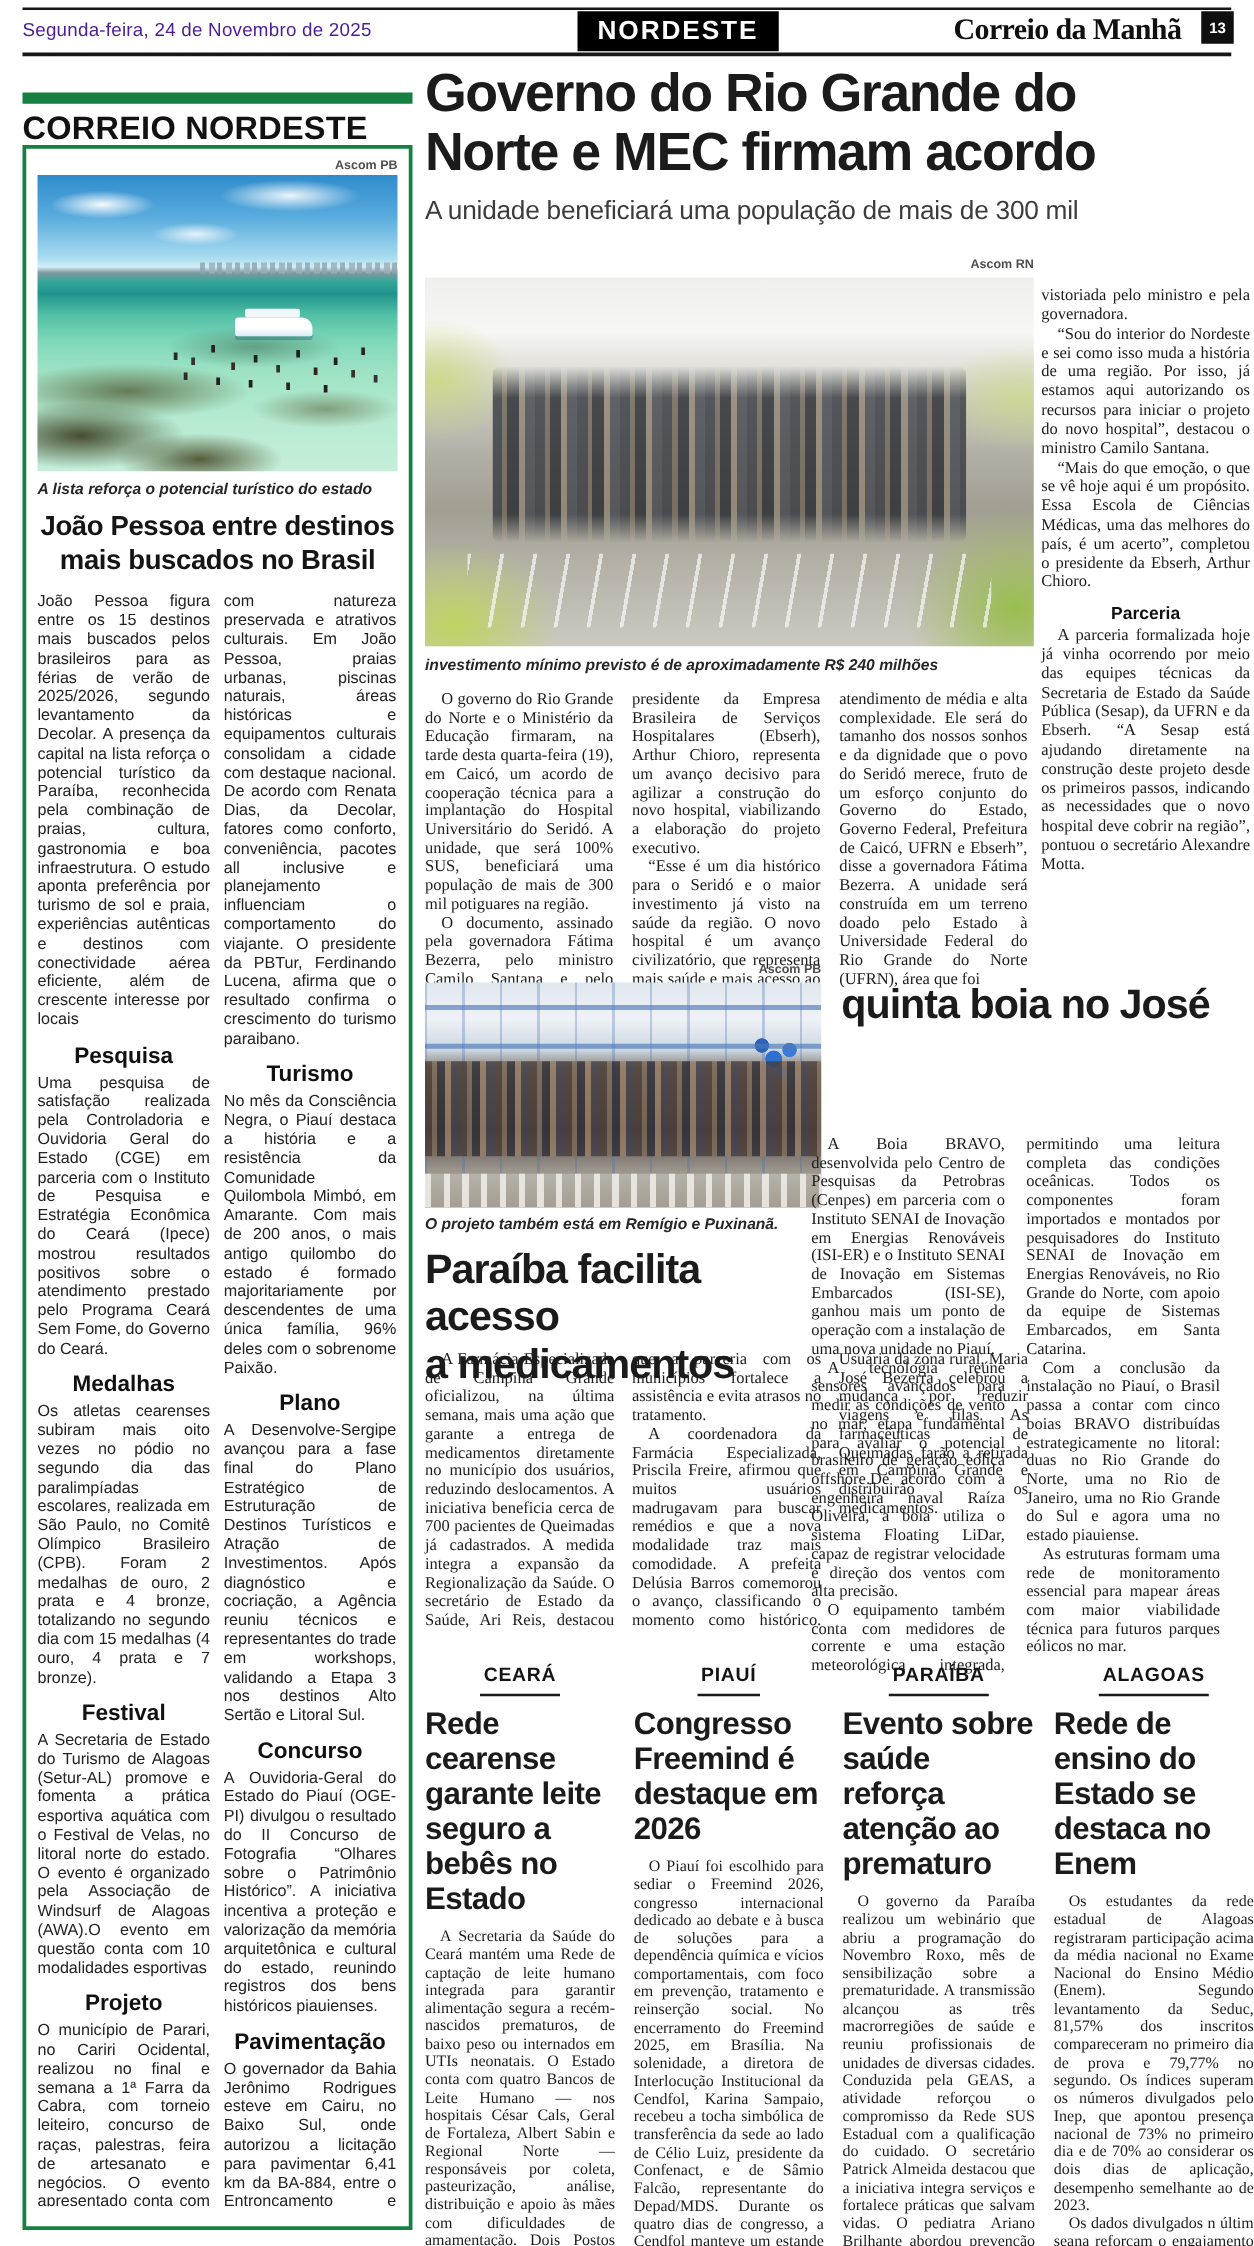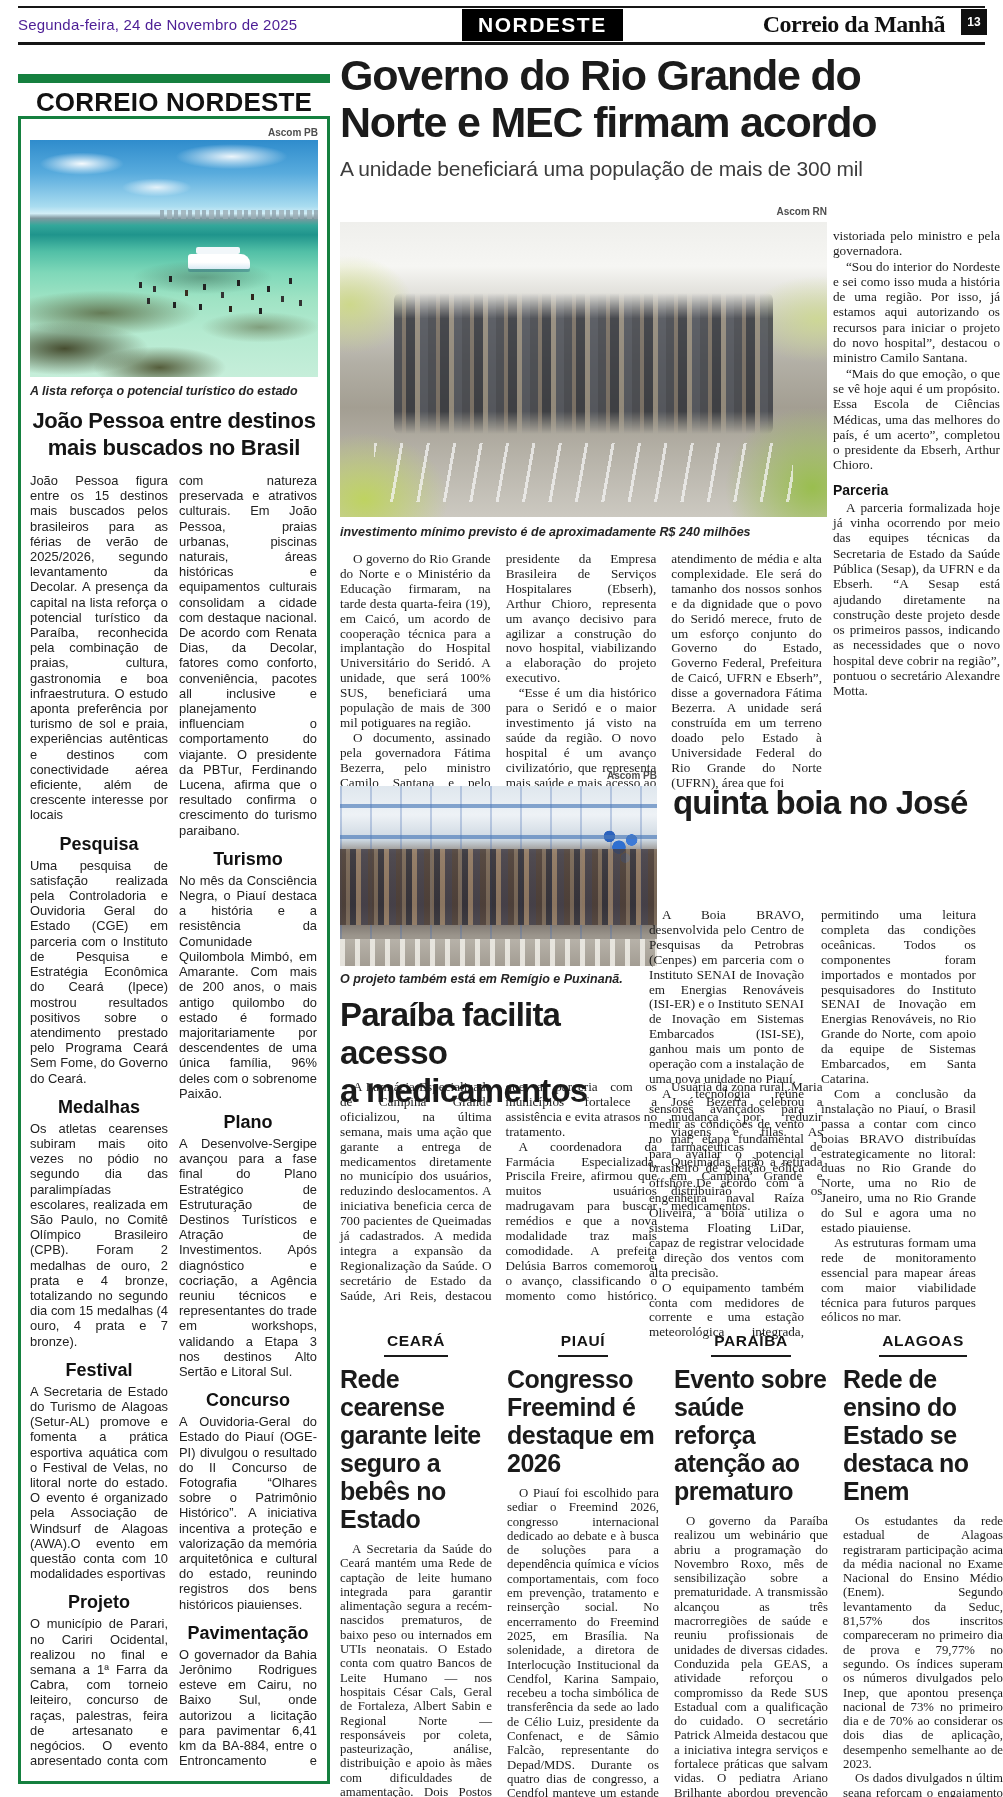--- a/index.html
+++ b/index.html
@@ -12,21 +12,21 @@
   .hdr-date{font-size:15px;color:#4c1d95;letter-spacing:.2px;}
   .hdr-section{background:#000000;color:#fff;font-size:21px;font-weight:700;
                letter-spacing:1.5px;padding:4px 16px;}
   .hdr-masthead{font-family:"Liberation Serif",serif;font-size:24px;font-weight:700;
                 letter-spacing:-.5px;color:#101010;}
   .hdr-pageno{background:#0f0f0f;color:#fff;font-size:12px;font-weight:700;width:26px;height:26px;
               display:flex;align-items:center;justify-content:center;}
 
   
   .greenbar{background:#15803f;}
-  .cn-title{font-size:26px;font-weight:800;letter-spacing:.2px;text-align:center;color:#121212;}
+  .cn-title{font-size:26px;font-weight:800;letter-spacing:.2px;text-align:left;color:#121212;}
   .cn-box{border:3px solid #15803f;box-sizing:border-box;padding:8px 9px;overflow:hidden;background:#fff;}
   .credit{font-size:10px;font-weight:600;color:#4e4e4e;text-align:right;}
   .caption{font-style:italic;font-size:12.5px;font-weight:600;color:#262626;}
   .cn-caption{margin:7px 0 9px;}
   .cn-headline{font-size:22px;line-height:27px;font-weight:600;text-align:center;
                letter-spacing:-.3px;color:#151515;margin:2px 0 12px;}
   .cn-cols{display:flex;gap:11px;height:1292px;overflow:hidden;}
   .cn-col{width:138px;}
   .cn-col p{margin:0;font-size:12.9px;line-height:15.2px;text-align:justify;color:#222;}
   .cn-sec{font-size:18px;font-weight:700;text-align:center;color:#111;margin:11px 0 3px;}
@@ -87,21 +87,21 @@
 
   
   .main-headline{font-size:43px;line-height:47px;font-weight:700;letter-spacing:-1.2px;color:#1b1b1b;}
   .main-subhead{font-size:21px;font-weight:400;letter-spacing:-.2px;color:#3c3c3c;}
   .serif p{margin:0;font-family:"Liberation Serif",serif;font-size:13.2px;line-height:14.9px;
            text-align:justify;color:#1c1c1c;}
   .serif p.ind{text-indent:13px;}
   .cols3{column-count:3;column-gap:15px;column-fill:auto;}
   .cols2{column-count:2;column-gap:17px;column-fill:auto;}
   .rightcol p{line-height:15.3px;}
-  .sub-title{font-size:14px;font-weight:700;color:#111;margin:9px 0 2px;}
+  .sub-title{font-size:14px;font-weight:700;color:#111;margin:9px 0 2px;text-align:center;}
 
   .sec-headline{font-size:33px;line-height:38px;font-weight:600;letter-spacing:-.8px;color:#1b1b1b;}
 
   
   .briefs{display:grid;grid-template-columns:152px 152px 154px 160px;gap:15px;}
   .kicker-wrap{text-align:center;}
   .kicker{display:inline-block;font-size:15.5px;font-weight:700;letter-spacing:.6px;color:#141414;
           padding:0 3px 5px;border-bottom:2px solid #1a1a1a;}
   .brief-headline{font-size:25px;line-height:28px;font-weight:600;letter-spacing:-.5px;color:#1b1b1b;margin:8px 0 9px;}
   .brief-body p{margin:0;font-family:"Liberation Serif",serif;font-size:12.8px;line-height:14.3px;

